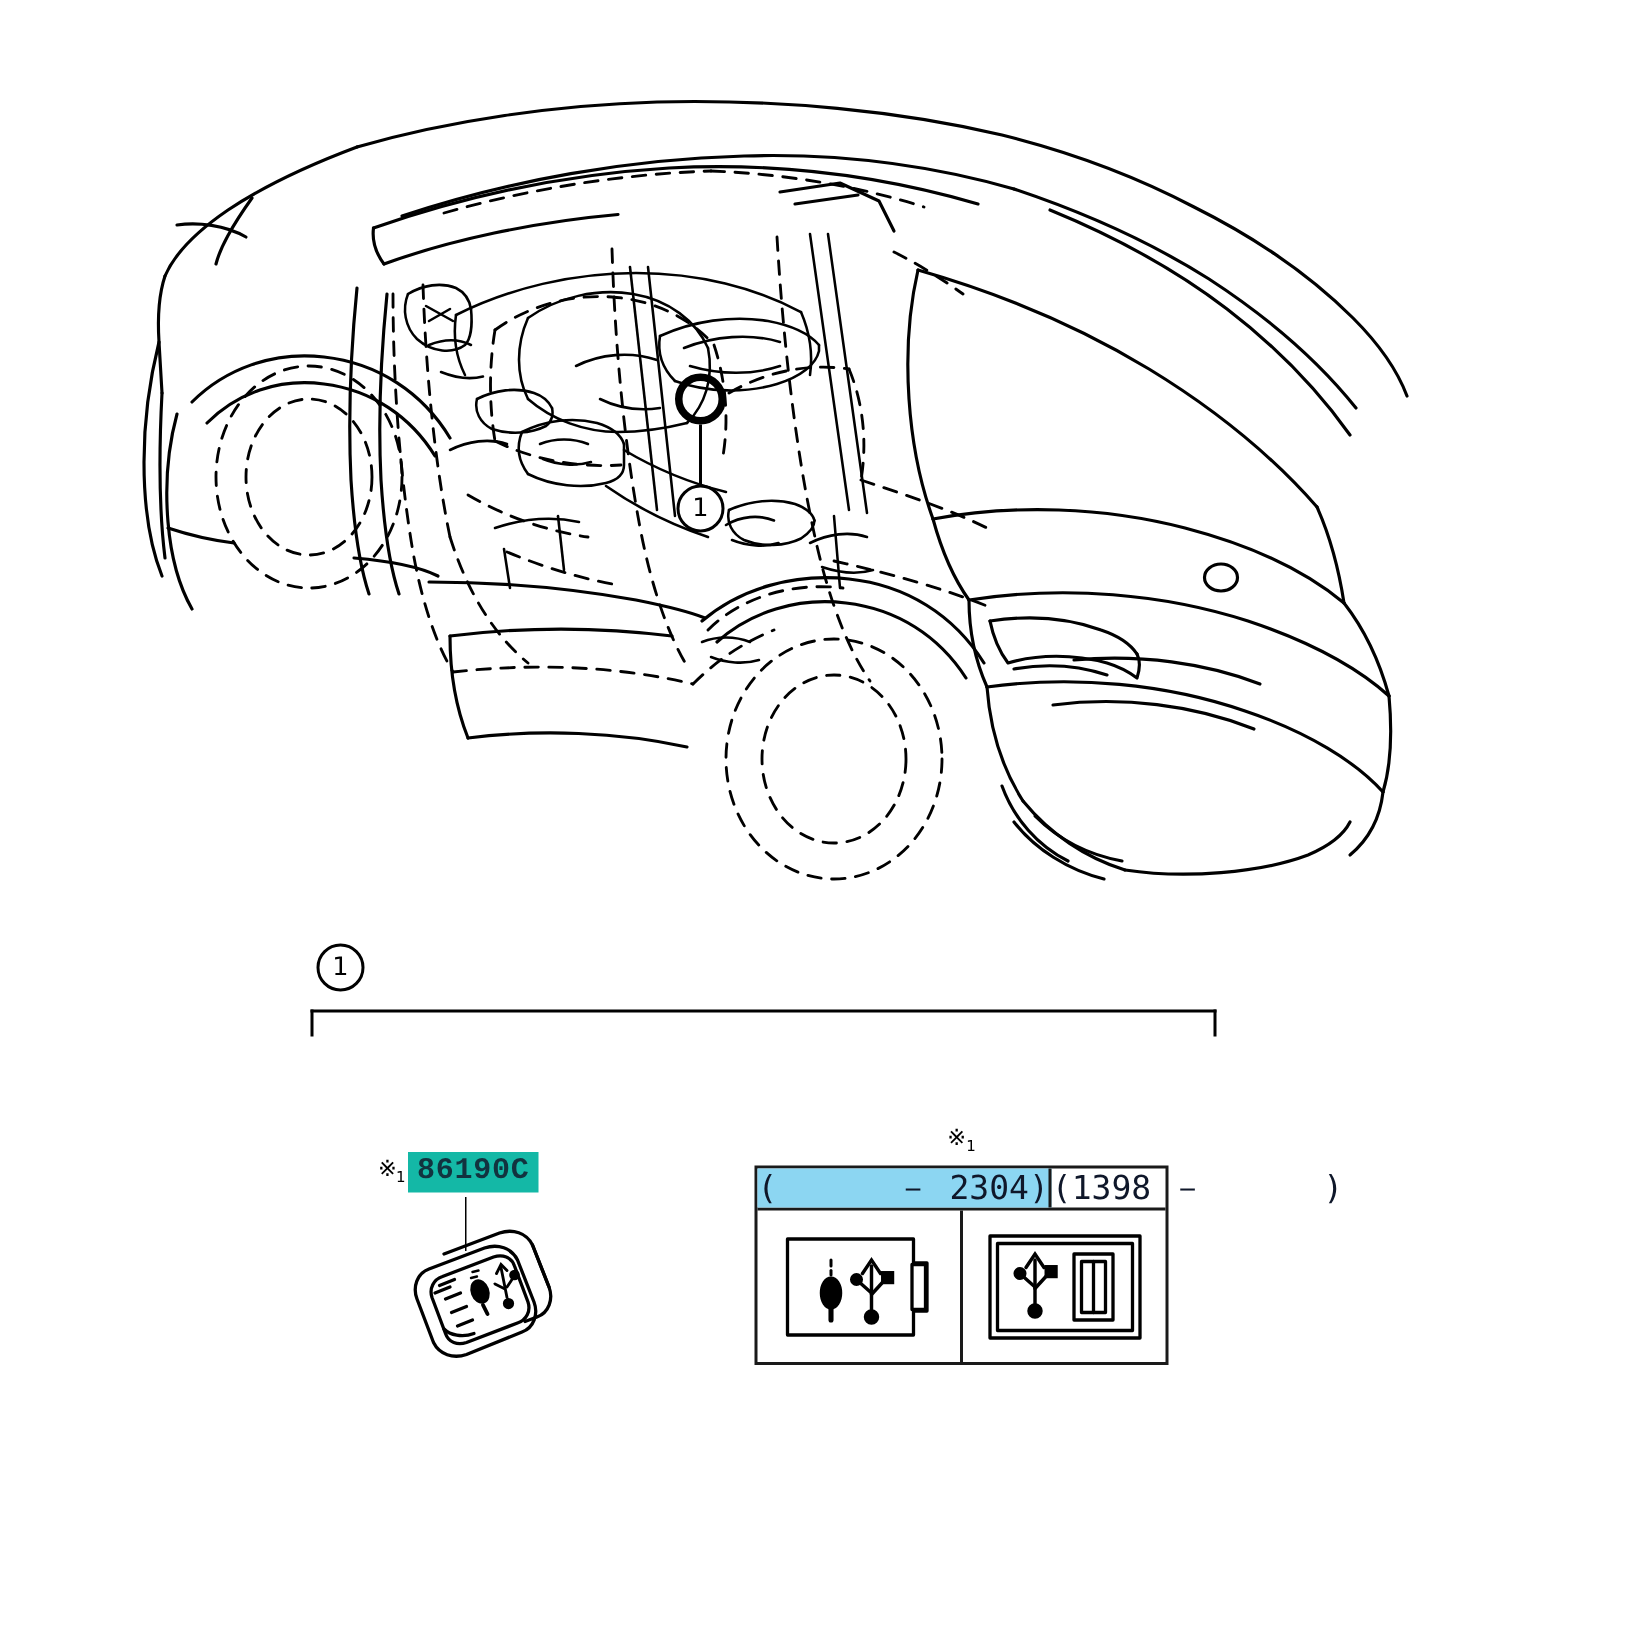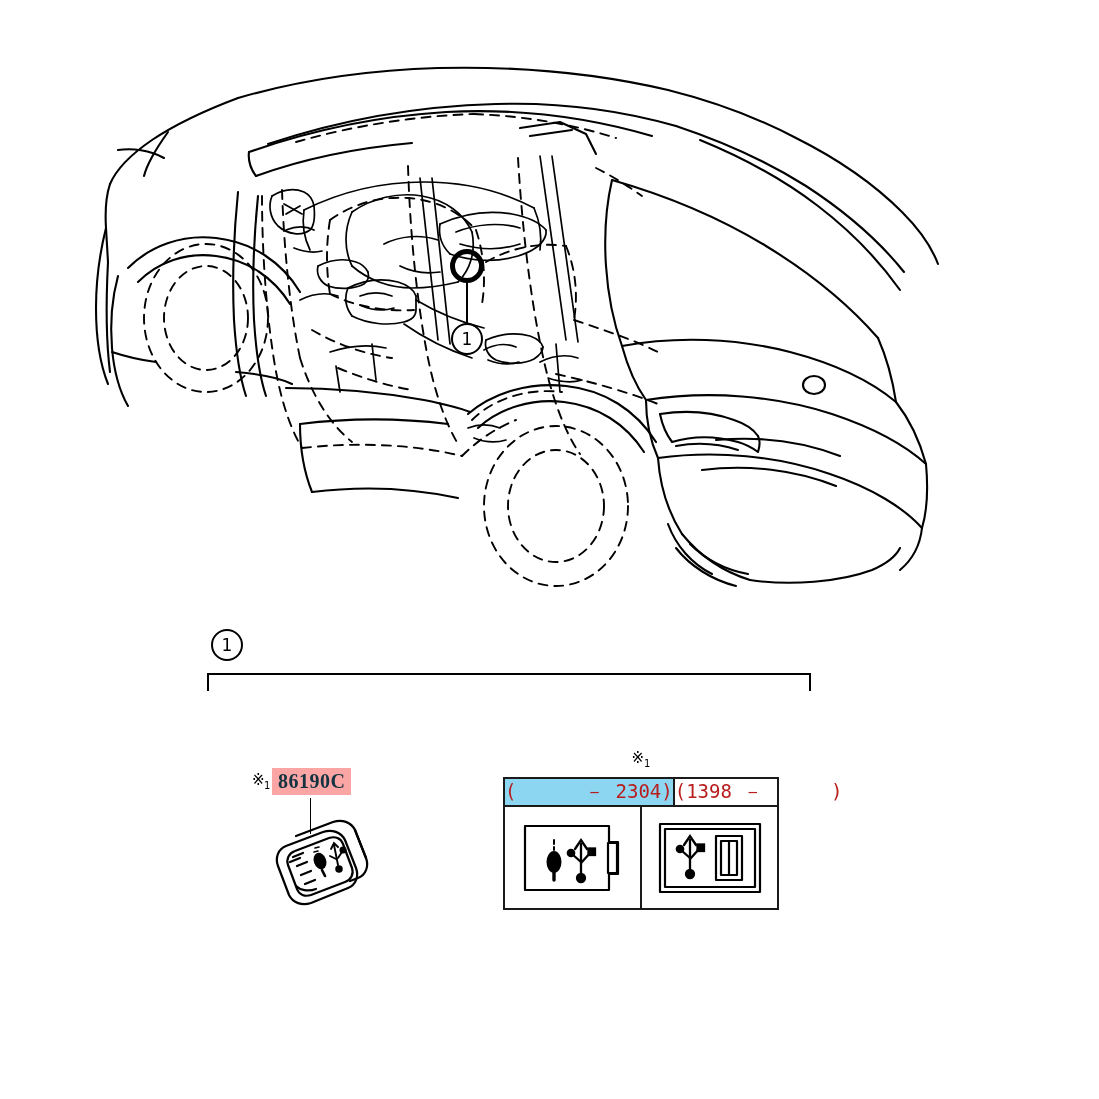--- a/index.html
+++ b/index.html
@@ -42,23 +42,23 @@
     line-height: 1;
     color: #000;
     margin-right: 2px;
     letter-spacing: -0.5px;
   }
   .ref-mark .sub {
     font-size: 10px;
     vertical-align: sub;
   }
   .pn-box {
-    background: #fca5a5;
+    background: #14b8a6;
     color: #12333f;
-    font-family: Liberation Serif, serif;
+    font-family: Liberation Mono, monospace;
     font-size: 20px;
     font-weight: bold;
     letter-spacing: 0.5px;
     padding: 3px 6px 4px 6px;
     line-height: 1;
   }
 
   
   .variant-table {
     position: absolute;
@@ -93,22 +93,22 @@
     align-items: center;
     justify-content: center;
     box-sizing: border-box;
   }
   .vt-head .vt-col:first-child,
   .vt-body .vt-col:first-child {
     border-right: 2px solid #1a1a1a;
   }
   .vt-head .vt-col {
     font-family: "DejaVu Sans Mono", monospace;
-    font-size: 19px;
-    color: #b91c1c;
+    font-size: 22px;
+    color: #0f172a;
     letter-spacing: 0px;
     white-space: pre;
   }
   .vt-head .vt-col.hl {
     background: #8cd6f2;
   }
   .vt-body .vt-col {
     padding: 8px 6px;
   }
 

